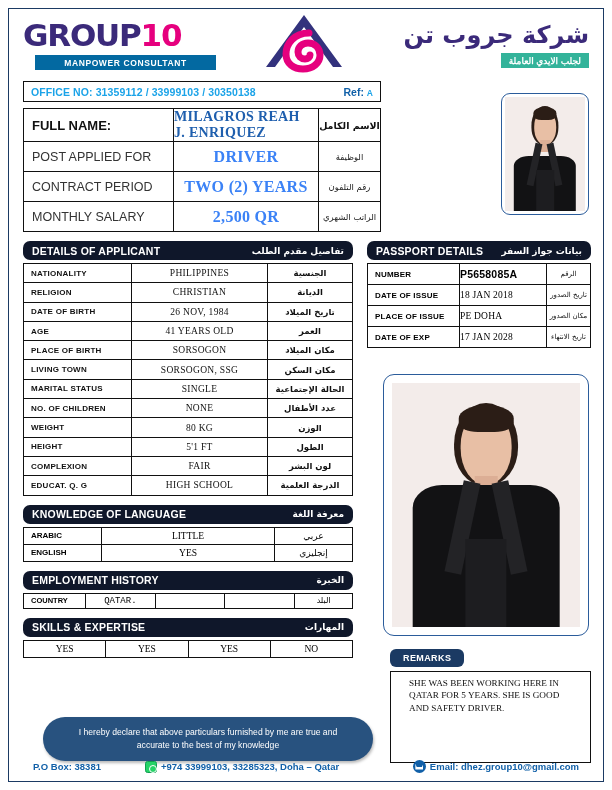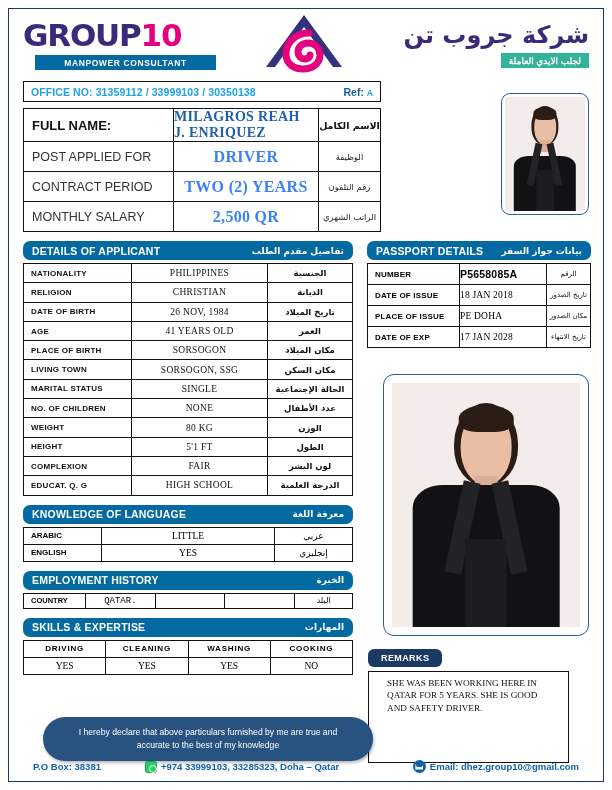--- a/index.html
+++ b/index.html
@@ -220,21 +220,21 @@
   }
   .fullname-ar {
     direction: rtl; text-align: center;
     font-family: "DejaVu Sans", sans-serif;
     font-size: 9.5px; font-weight: 700; color: #111;
     width: 62px;
   }
 
   
   .sec-head {
-    background: #0369a1;
+    background: #0f172a;
     border-radius: 7px;
     color: #fff;
     height: 19px;
     display: flex;
     align-items: center;
     padding: 8px 9px;
     margin-bottom: 3px;
   }
   .sec-head .en {
     font-size: 10.5px; font-weight: 700; letter-spacing: .2px;
@@ -305,21 +305,21 @@
     font-family: "Liberation Serif", serif;
     font-size: 9.5px; letter-spacing: .2px;
   }
   .p-value.bold { font-weight: 700; font-size: 10.5px; font-family: "Liberation Sans", sans-serif; }
   .p-ar {
     width: 44px; text-align: center; direction: rtl;
     font-family: "DejaVu Sans", sans-serif; font-size: 7px; line-height: 1.15; color: #111;
   }
 
   
-  .remarks-wrap { position: absolute; left: 359px; top: 638px; width: 201px; }
+  .remarks-wrap { position: absolute; left: 381px; top: 638px; width: 201px; }
   .remarks-badge {
     background: #1b3a63; color: #fff;
     font-size: 9px; font-weight: 700; letter-spacing: .4px;
     border-radius: 6px;
     padding: 4px 13px;
     display: inline-block;
     margin-bottom: 4px;
   }
   .remarks-box {
     border: 1.2px solid #111;
@@ -571,26 +571,20 @@
         </tr>
       </tbody>
         </table>
 
       <div class="sec-head sec-gap">
         <span class="en">SKILLS &amp; EXPERTISE</span>
         <span class="ar">المهارات</span>
       </div>
       <table class="skilltable">
         <tbody>
-            <tr>
-          <td class="sk-head">DRIVING</td>
-          <td class="sk-head">CLEANING</td>
-          <td class="sk-head">WASHING</td>
-          <td class="sk-head">COOKING</td>
-        </tr>
         <tr>
           <td class="sk-val">YES</td>
           <td class="sk-val">YES</td>
           <td class="sk-val">YES</td>
           <td class="sk-val">NO</td>
         </tr>
       </tbody>
         </table>
     </div>
 

